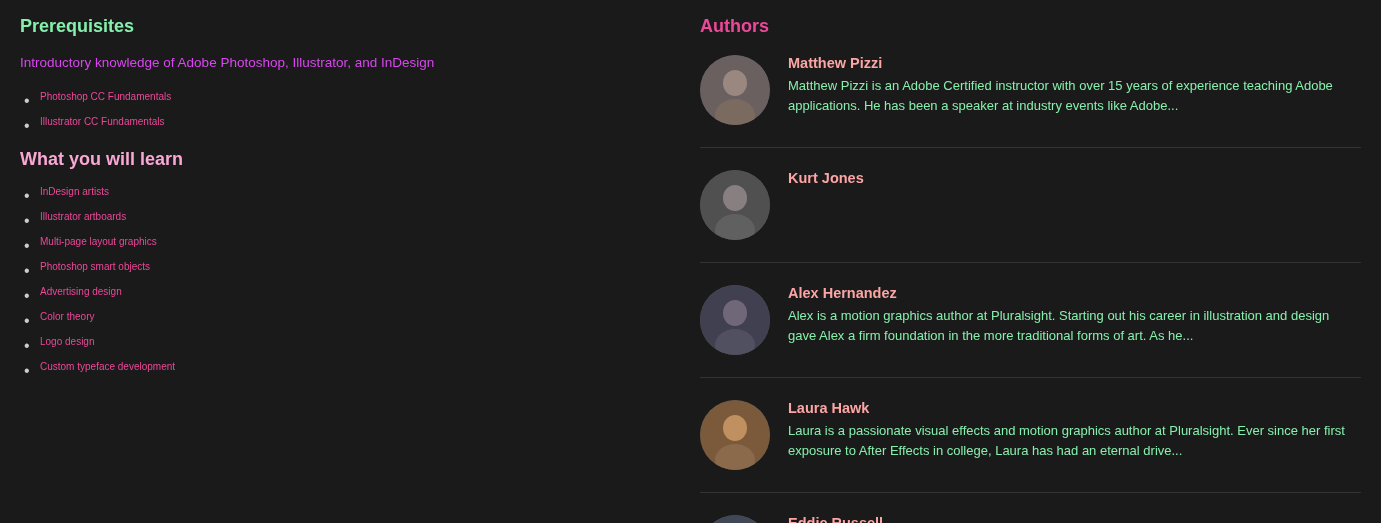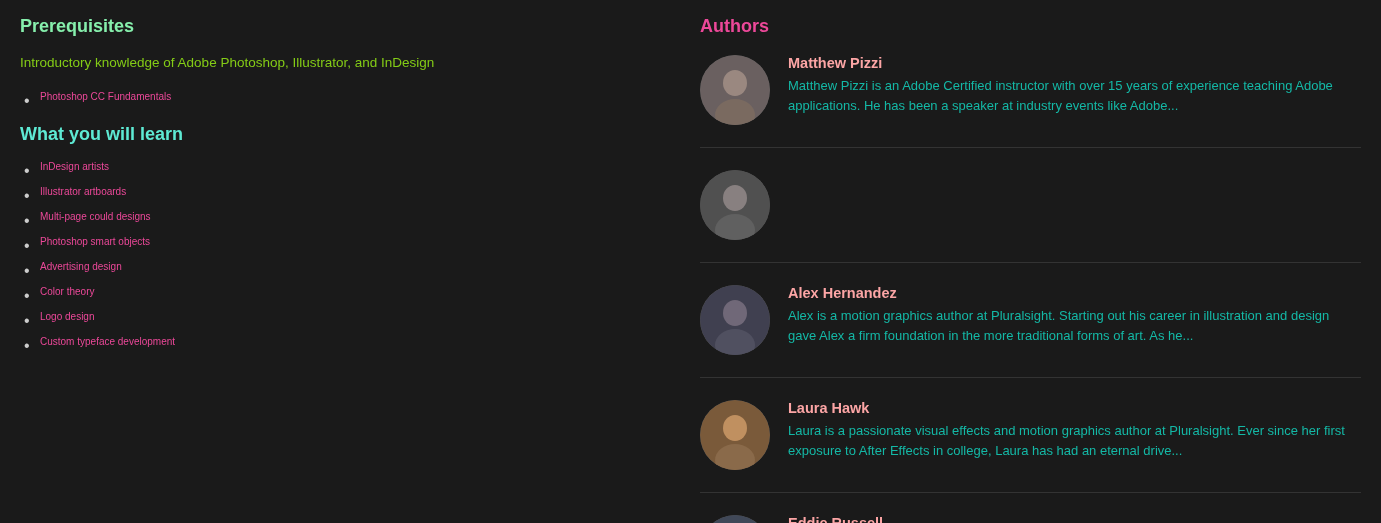--- a/index.html
+++ b/index.html
@@ -26,21 +26,21 @@
       padding: 0 20px;
       border-left: none;
     }
     .section-title {
       font-size: 18px;
       font-weight: 600;
       color: #86efac;
       margin-bottom: 16px;
     }
     .intro-text {
-      color: #84cc16;
+      color: #d946ef;
       font-size: 13.5px;
       margin-bottom: 16px;
       line-height: 1.5;
     }
     .bullet-list {
       list-style: none;
       padding: 0;
       margin-bottom: 20px;
     }
     .bullet-list li {
@@ -54,21 +54,21 @@
     .bullet-list li::before {
       content: '•';
       position: absolute;
       left: 4px;
       color: #cccccc;
       font-size: 16px;
     }
     .what-learn-title {
       font-size: 18px;
       font-weight: 600;
-      color: #5eead4;
+      color: #f9a8d4;
       margin-bottom: 14px;
       margin-top: 6px;
     }
     .author-entry {
       display: flex;
       align-items: flex-start;
       margin-bottom: 22px;
       padding-bottom: 22px;
       border-bottom: 1px solid #333333;
     }
@@ -95,48 +95,49 @@
       flex: 1;
     }
     .author-name {
       font-size: 14.5px;
       font-weight: 700;
       color: #fca5a5;
       margin-bottom: 5px;
     }
     .author-bio {
       font-size: 13px;
-      color: #14b8a6;
+      color: #86efac;
       line-height: 1.55;
     }
     .authors-section-title {
       font-size: 18px;
       font-weight: 600;
       color: #ec4899;
       margin-bottom: 18px;
     }
   </style>
 </head>
 <body>
 
 <div class="container">
 
   <div class="left-panel">
     <h2 class="section-title">Prerequisites</h2>
     <p class="intro-text">Introductory knowledge of Adobe Photoshop, Illustrator, and InDesign</p>
 
     <ul class="bullet-list">
       <li>Photoshop CC Fundamentals</li>
+      <li>Illustrator CC Fundamentals</li>
     </ul>
 
     <h2 class="what-learn-title">What you will learn</h2>
     <ul class="bullet-list">
       <li>InDesign artists</li>
       <li>Illustrator artboards</li>
-      <li>Multi-page could designs</li>
+      <li>Multi-page layout graphics</li>
       <li>Photoshop smart objects</li>
       <li>Advertising design</li>
       <li>Color theory</li>
       <li>Logo design</li>
       <li>Custom typeface development</li>
     </ul>
   </div>
 
   <div class="right-panel">
     <h2 class="authors-section-title">Authors</h2>
@@ -157,20 +158,21 @@
 
     <div class="author-entry">
       <div class="avatar">
         <svg viewBox="0 0 70 70" xmlns="http://www.w3.org/2000/svg">
           <circle cx="35" cy="35" r="35" fill="#505050"></circle>
           <ellipse cx="35" cy="28" rx="12" ry="13" fill="#888080"></ellipse>
           <ellipse cx="35" cy="60" rx="20" ry="16" fill="#606060"></ellipse>
         </svg>
       </div>
       <div class="author-info">
+        <div class="author-name">Kurt Jones</div>
       </div>
     </div>
 
     <div class="author-entry">
       <div class="avatar">
         <svg viewBox="0 0 70 70" xmlns="http://www.w3.org/2000/svg">
           <circle cx="35" cy="35" r="35" fill="#404050"></circle>
           <ellipse cx="35" cy="28" rx="12" ry="13" fill="#706878"></ellipse>
           <ellipse cx="35" cy="60" rx="20" ry="16" fill="#505060"></ellipse>
         </svg>

